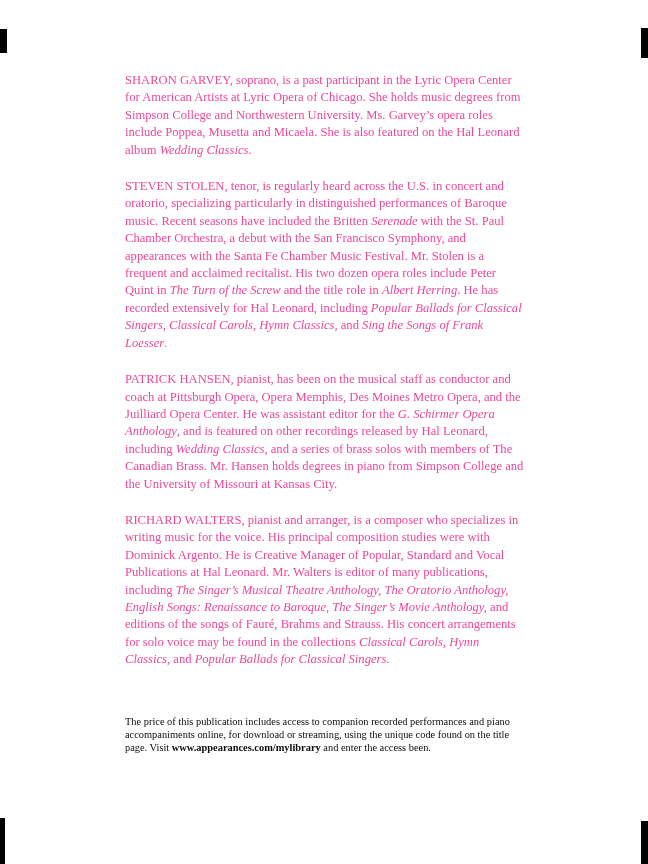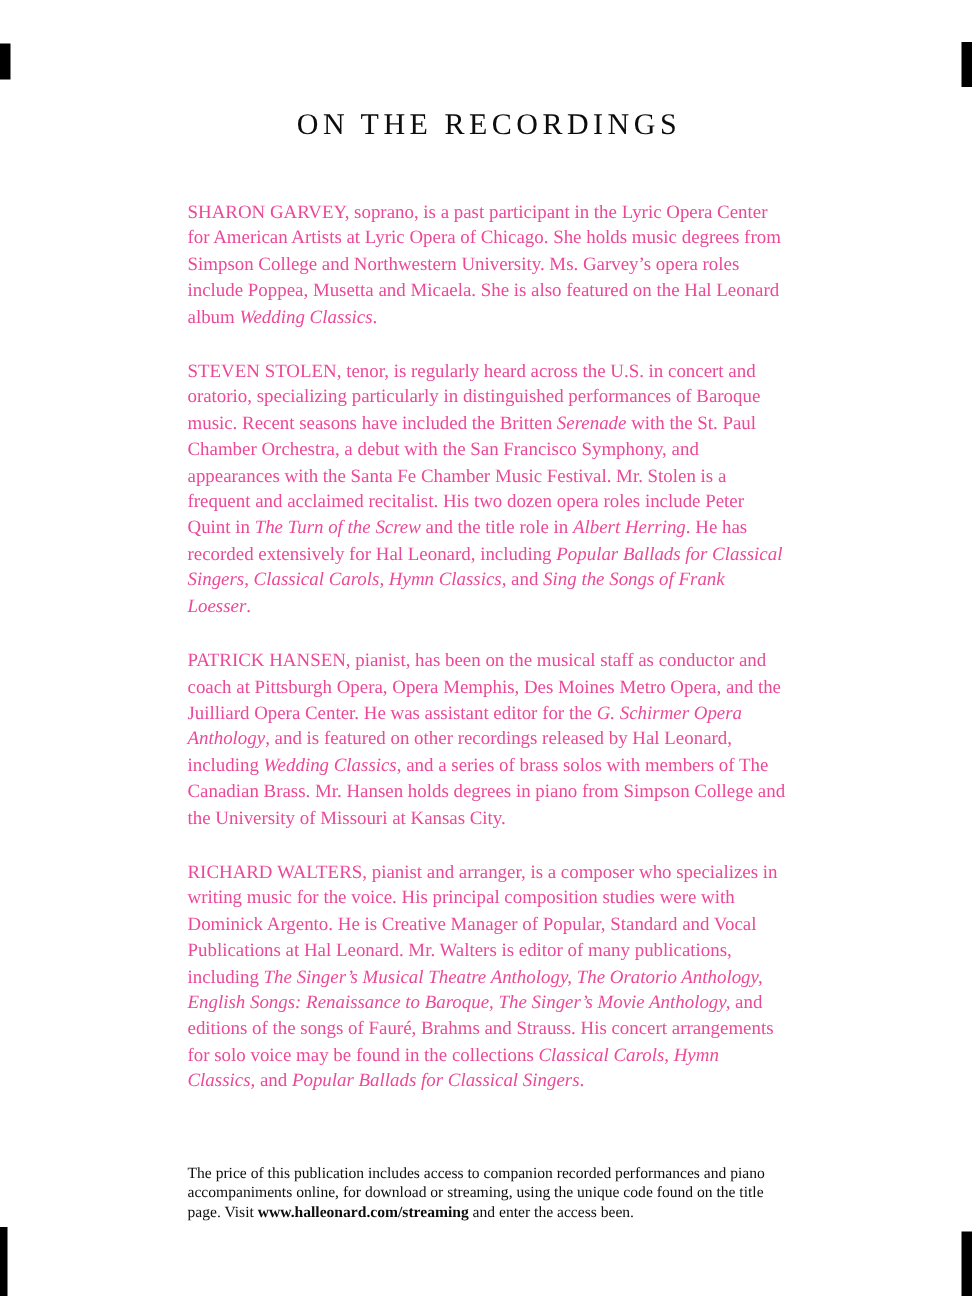--- a/index.html
+++ b/index.html
@@ -58,26 +58,25 @@
 <body>
 
 <div class="page">
 
   <div class="edge-mark edge-top-left"></div>
   <div class="edge-mark edge-top-right"></div>
   <div class="edge-mark edge-bottom-left"></div>
   <div class="edge-mark edge-bottom-right"></div>
 
   <div class="content">
-    <h1 class="title">ON THE RECORDINGS</h1>
 
     <p class="bio"><span>SHARON GARVEY, soprano, is a past participant in the Lyric Opera Center for American Artists at Lyric Opera of Chicago. She holds music degrees from Simpson College and Northwestern University. Ms. Garvey’s opera roles include Poppea, Musetta and Micaela. She is also featured on the Hal Leonard album </span><span style="font-style: italic;">Wedding Classics</span><span>.</span></p>
 
     <p class="bio"><span>STEVEN STOLEN, tenor, is regularly heard across the U.S. in concert and oratorio, specializing particularly in distinguished performances of Baroque music. Recent seasons have included the Britten </span><span style="font-style: italic;">Serenade</span><span> with the St. Paul Chamber Orchestra, a debut with the San Francisco Symphony, and appearances with the Santa Fe Chamber Music Festival. Mr. Stolen is a frequent and acclaimed recitalist. His two dozen opera roles include Peter Quint in </span><span style="font-style: italic;">The Turn of the Screw</span><span> and the title role in </span><span style="font-style: italic;">Albert Herring</span><span>. He has recorded extensively for Hal Leonard, including </span><span style="font-style: italic;">Popular Ballads for Classical Singers, Classical Carols, Hymn Classics,</span><span> and </span><span style="font-style: italic;">Sing the Songs of Frank Loesser</span><span>.</span></p>
 
     <p class="bio"><span>PATRICK HANSEN, pianist, has been on the musical staff as conductor and coach at Pittsburgh Opera, Opera Memphis, Des Moines Metro Opera, and the Juilliard Opera Center. He was assistant editor for the </span><span style="font-style: italic;">G. Schirmer Opera Anthology</span><span>, and is featured on other recordings released by Hal Leonard, including </span><span style="font-style: italic;">Wedding Classics</span><span>, and a series of brass solos with members of The Canadian Brass. Mr. Hansen holds degrees in piano from Simpson College and the University of Missouri at Kansas City.</span></p>
 
     <p class="bio"><span>RICHARD WALTERS, pianist and arranger, is a composer who specializes in writing music for the voice. His principal composition studies were with Dominick Argento. He is Creative Manager of Popular, Standard and Vocal Publications at Hal Leonard. Mr. Walters is editor of many publications, including </span><span style="font-style: italic;">The Singer’s Musical Theatre Anthology, The Oratorio Anthology, English Songs: Renaissance to Baroque, The Singer’s Movie Anthology,</span><span> and editions of the songs of Fauré, Brahms and Strauss. His concert arrangements for solo voice may be found in the collections </span><span style="font-style: italic;">Classical Carols, Hymn Classics,</span><span> and </span><span style="font-style: italic;">Popular Ballads for Classical Singers</span><span>.</span></p>
 
-    <p class="footer-note"><span>The price of this publication includes access to companion recorded performances and piano accompaniments online, for download or streaming, using the unique code found on the title page. Visit </span><span style="font-weight: bold;">www.halleonard.com/streaming</span><span> and enter the access been.</span></p>
+    <p class="footer-note"><span>The price of this publication includes access to companion recorded performances and piano accompaniments online, for download or streaming, using the unique code found on the title page. Visit </span><span style="font-weight: bold;">www.appearances.com/mylibrary</span><span> and enter the access been.</span></p>
   </div>
 
 </div>
 
 </body></html>

